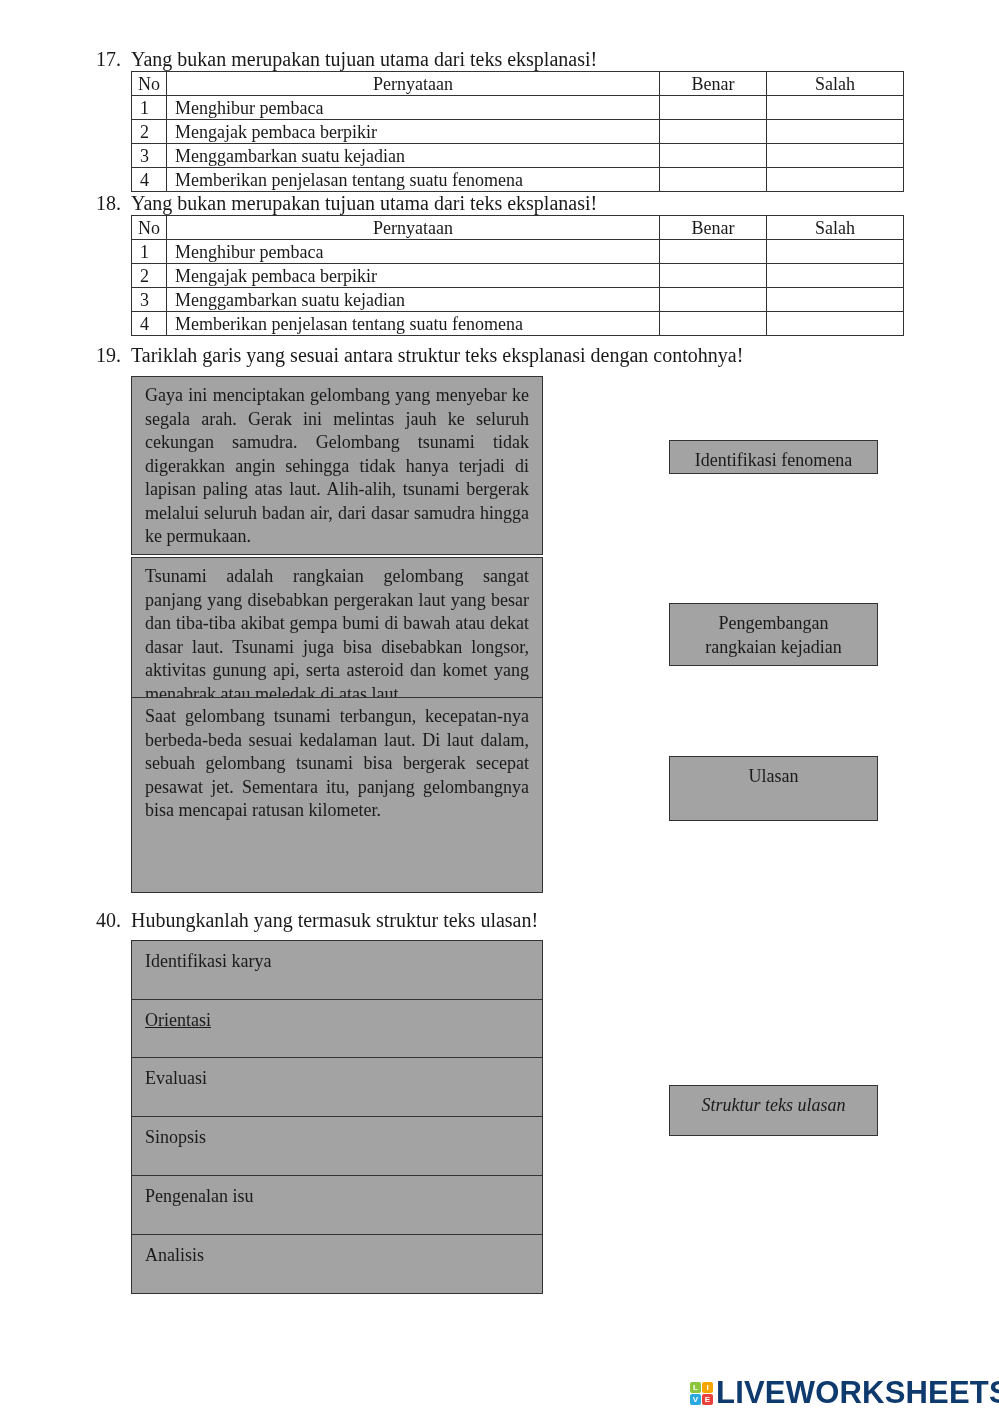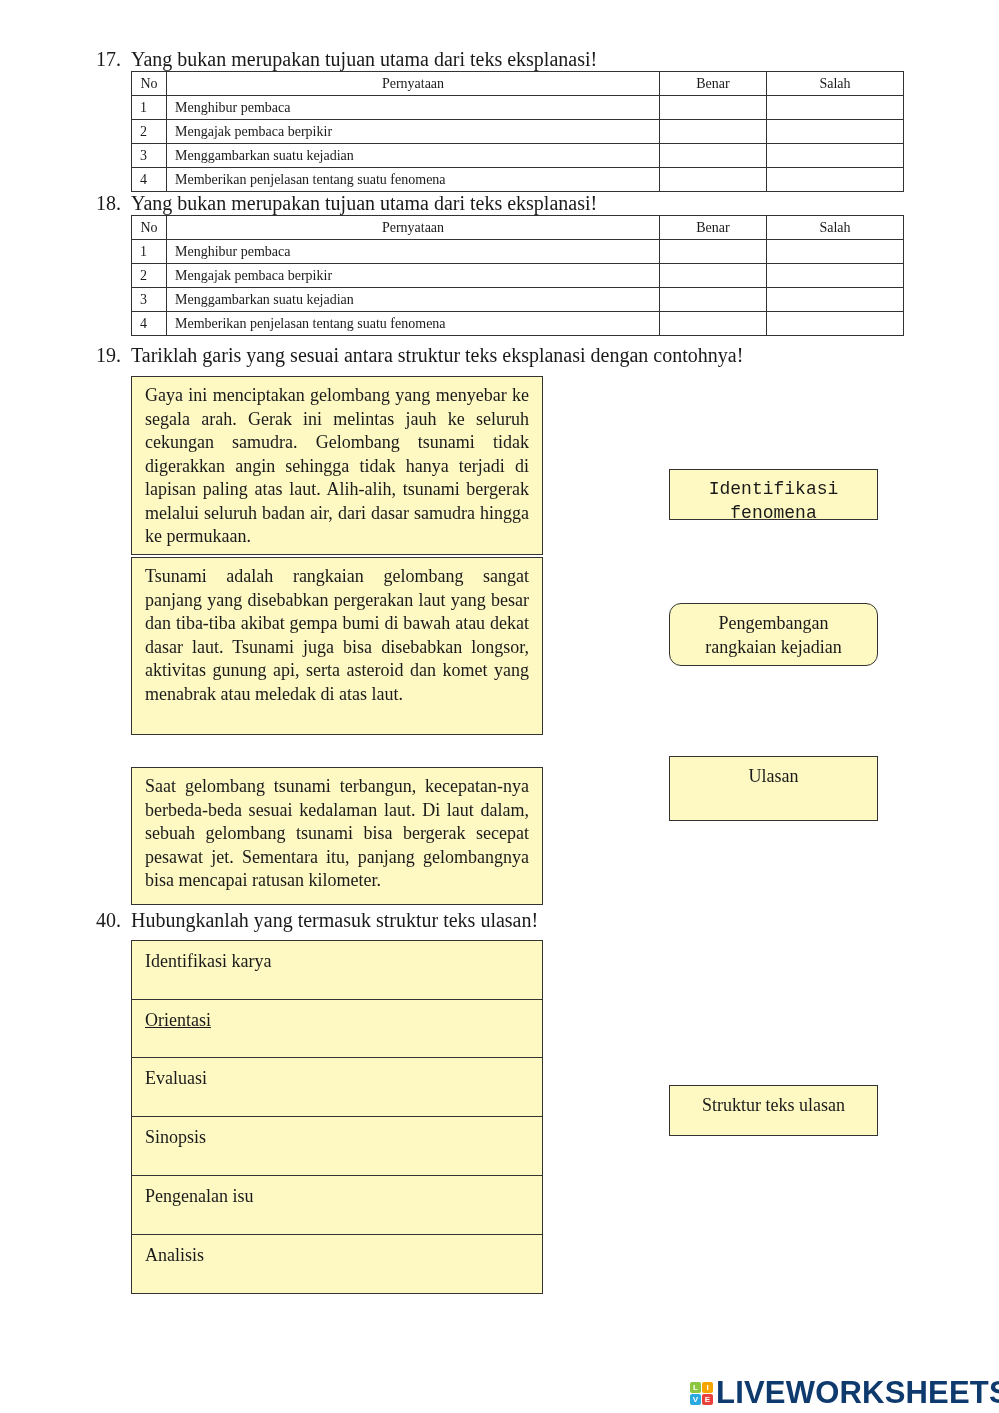--- a/index.html
+++ b/index.html
@@ -1,27 +1,27 @@
 <!DOCTYPE html>
 <html><head>
 <meta charset="utf-8">
 <style>
   html, body { margin:0; padding:0; background:#ffffff; }
   body { width:999px; height:1413px; position:relative; overflow:hidden;
          font-family:"Liberation Serif", "DejaVu Serif", serif; color:#1a1a1a; }
   .q-title { position:absolute; left:96px; font-size:20px; line-height:22px; white-space:nowrap; }
   .q-title .num { display:inline-block; width:35px; }
-  table.tf { position:absolute; left:131px; width:773px; border-collapse:collapse; font-size:14px; }
+  table.tf { position:absolute; left:131px; width:773px; border-collapse:collapse; font-size:18px; }
   table.tf td, table.tf th { border:1px solid #333; height:23px; padding:0 0 0 8px; font-weight:normal; line-height:22px; }
   table.tf th { text-align:center; padding:0; }
   table.tf .c-no { width:34px; }
   table.tf .c-st { width:492px; }
   table.tf .c-b { width:106px; }
   table.tf td.no { padding-left:8px; }
-  .box { position:absolute; border:1.5px solid #333; box-sizing:border-box; background:#fef9c3; font-size:18px; line-height:23.5px; }
+  .box { position:absolute; border:1.5px solid #333; box-sizing:border-box; background:#a3a3a3; font-size:18px; line-height:23.5px; }
   .para { left:131px; width:412px; padding:7px 13px 0 13px; text-align:justify; }
   .label-box { left:669px; width:209px; text-align:center; padding-top:8px; }
   .opt { left:131px; width:412px; height:60px; padding:9px 13px 0 13px; }
   .logo { position:absolute; left:690px; top:1375px; display:flex; align-items:center; }
   .logo-grid { display:grid; grid-template-columns:11px 11px; grid-template-rows:11px 11px; gap:1px; margin-right:3px; }
   .logo-grid span { display:flex; align-items:center; justify-content:center; font-family:"Liberation Sans", sans-serif; font-weight:bold; font-size:8px; color:#fff; border-radius:2px; }
   .logo-text { font-family:"Liberation Sans", sans-serif; font-weight:bold; font-size:31px; color:#0f3a6e; letter-spacing:0.2px; }
 </style>
 </head>
 <body>
@@ -100,37 +100,37 @@
     <td></td>
   </tr>
 </tbody>
   </table>
 
 <div class="q-title" style="top:344px;">
   <span class="num">19.</span><span>Tariklah garis yang sesuai antara struktur teks eksplanasi dengan contohnya!</span>
 </div>
 <div class="box para" style="top:376px; height:179px;">Gaya ini menciptakan gelombang yang menyebar ke segala arah. Gerak ini melintas jauh ke seluruh cekungan samudra. Gelombang tsunami tidak digerakkan angin sehingga tidak hanya terjadi di lapisan paling atas laut. Alih-alih, tsunami bergerak melalui seluruh badan air, dari dasar samudra hingga ke permukaan.</div>
 <div class="box para" style="top:557px; height:178px;font-family:Liberation Serif, serif;">Tsunami adalah rangkaian gelombang sangat panjang yang disebabkan pergerakan laut yang besar dan tiba-tiba akibat gempa bumi di bawah atau dekat dasar laut. Tsunami juga bisa disebabkan longsor, aktivitas gunung api, serta asteroid dan komet yang menabrak atau meledak di atas laut.</div>
-<div class="box para" style="top:767px; height:138px;">Saat gelombang tsunami terbangun, kecepatan-nya berbeda-beda sesuai kedalaman laut. Di laut dalam, sebuah gelombang tsunami bisa bergerak secepat pesawat jet. Sementara itu, panjang gelombangnya bisa mencapai ratusan kilometer.</div>
+<div class="box para" style="top:697px; height:196px;">Saat gelombang tsunami terbangun, kecepatan-nya berbeda-beda sesuai kedalaman laut. Di laut dalam, sebuah gelombang tsunami bisa bergerak secepat pesawat jet. Sementara itu, panjang gelombangnya bisa mencapai ratusan kilometer.</div>
 
-<div class="box label-box" style="top:469px; height:51px;font-family:Liberation Mono, monospace;">Identifikasi fenomena</div>
-<div class="box label-box" style="top:603px; height:63px; padding-left:24px; padding-right:24px;border-radius:12px;">Pengembangan rangkaian kejadian</div>
+<div class="box label-box" style="top:440px; height:34px;">Identifikasi fenomena</div>
+<div class="box label-box" style="top:603px; height:63px; padding-left:24px; padding-right:24px;">Pengembangan rangkaian kejadian</div>
 <div class="box label-box" style="top:756px; height:65px;">Ulasan</div>
 
 <div class="q-title" style="top:909px;">
   <span class="num">40.</span><span>Hubungkanlah yang termasuk struktur teks ulasan!</span>
 </div>
 <div class="box opt" style="top:940px;">Identifikasi karya</div>
 <div class="box opt" style="top:999px;text-decoration:underline;">Orientasi</div>
 <div class="box opt" style="top:1057px;">Evaluasi</div>
 <div class="box opt" style="top:1116px;">Sinopsis</div>
 <div class="box opt" style="top:1175px;">Pengenalan isu</div>
 <div class="box opt" style="top:1234px;">Analisis</div>
 
-<div class="box label-box" style="top:1085px; height:51px;">Struktur teks ulasan</div>
+<div class="box label-box" style="top:1085px; height:51px;font-style:italic;">Struktur teks ulasan</div>
 
 <div class="logo">
   <div class="logo-grid">
     <span style="background:#8cc63f;">L</span>
     <span style="background:#f7a600;">I</span>
     <span style="background:#29a9e0;">V</span>
     <span style="background:#e8413c;">E</span>
   </div>
   <span class="logo-text">LIVEWORKSHEETS</span>
 </div>

